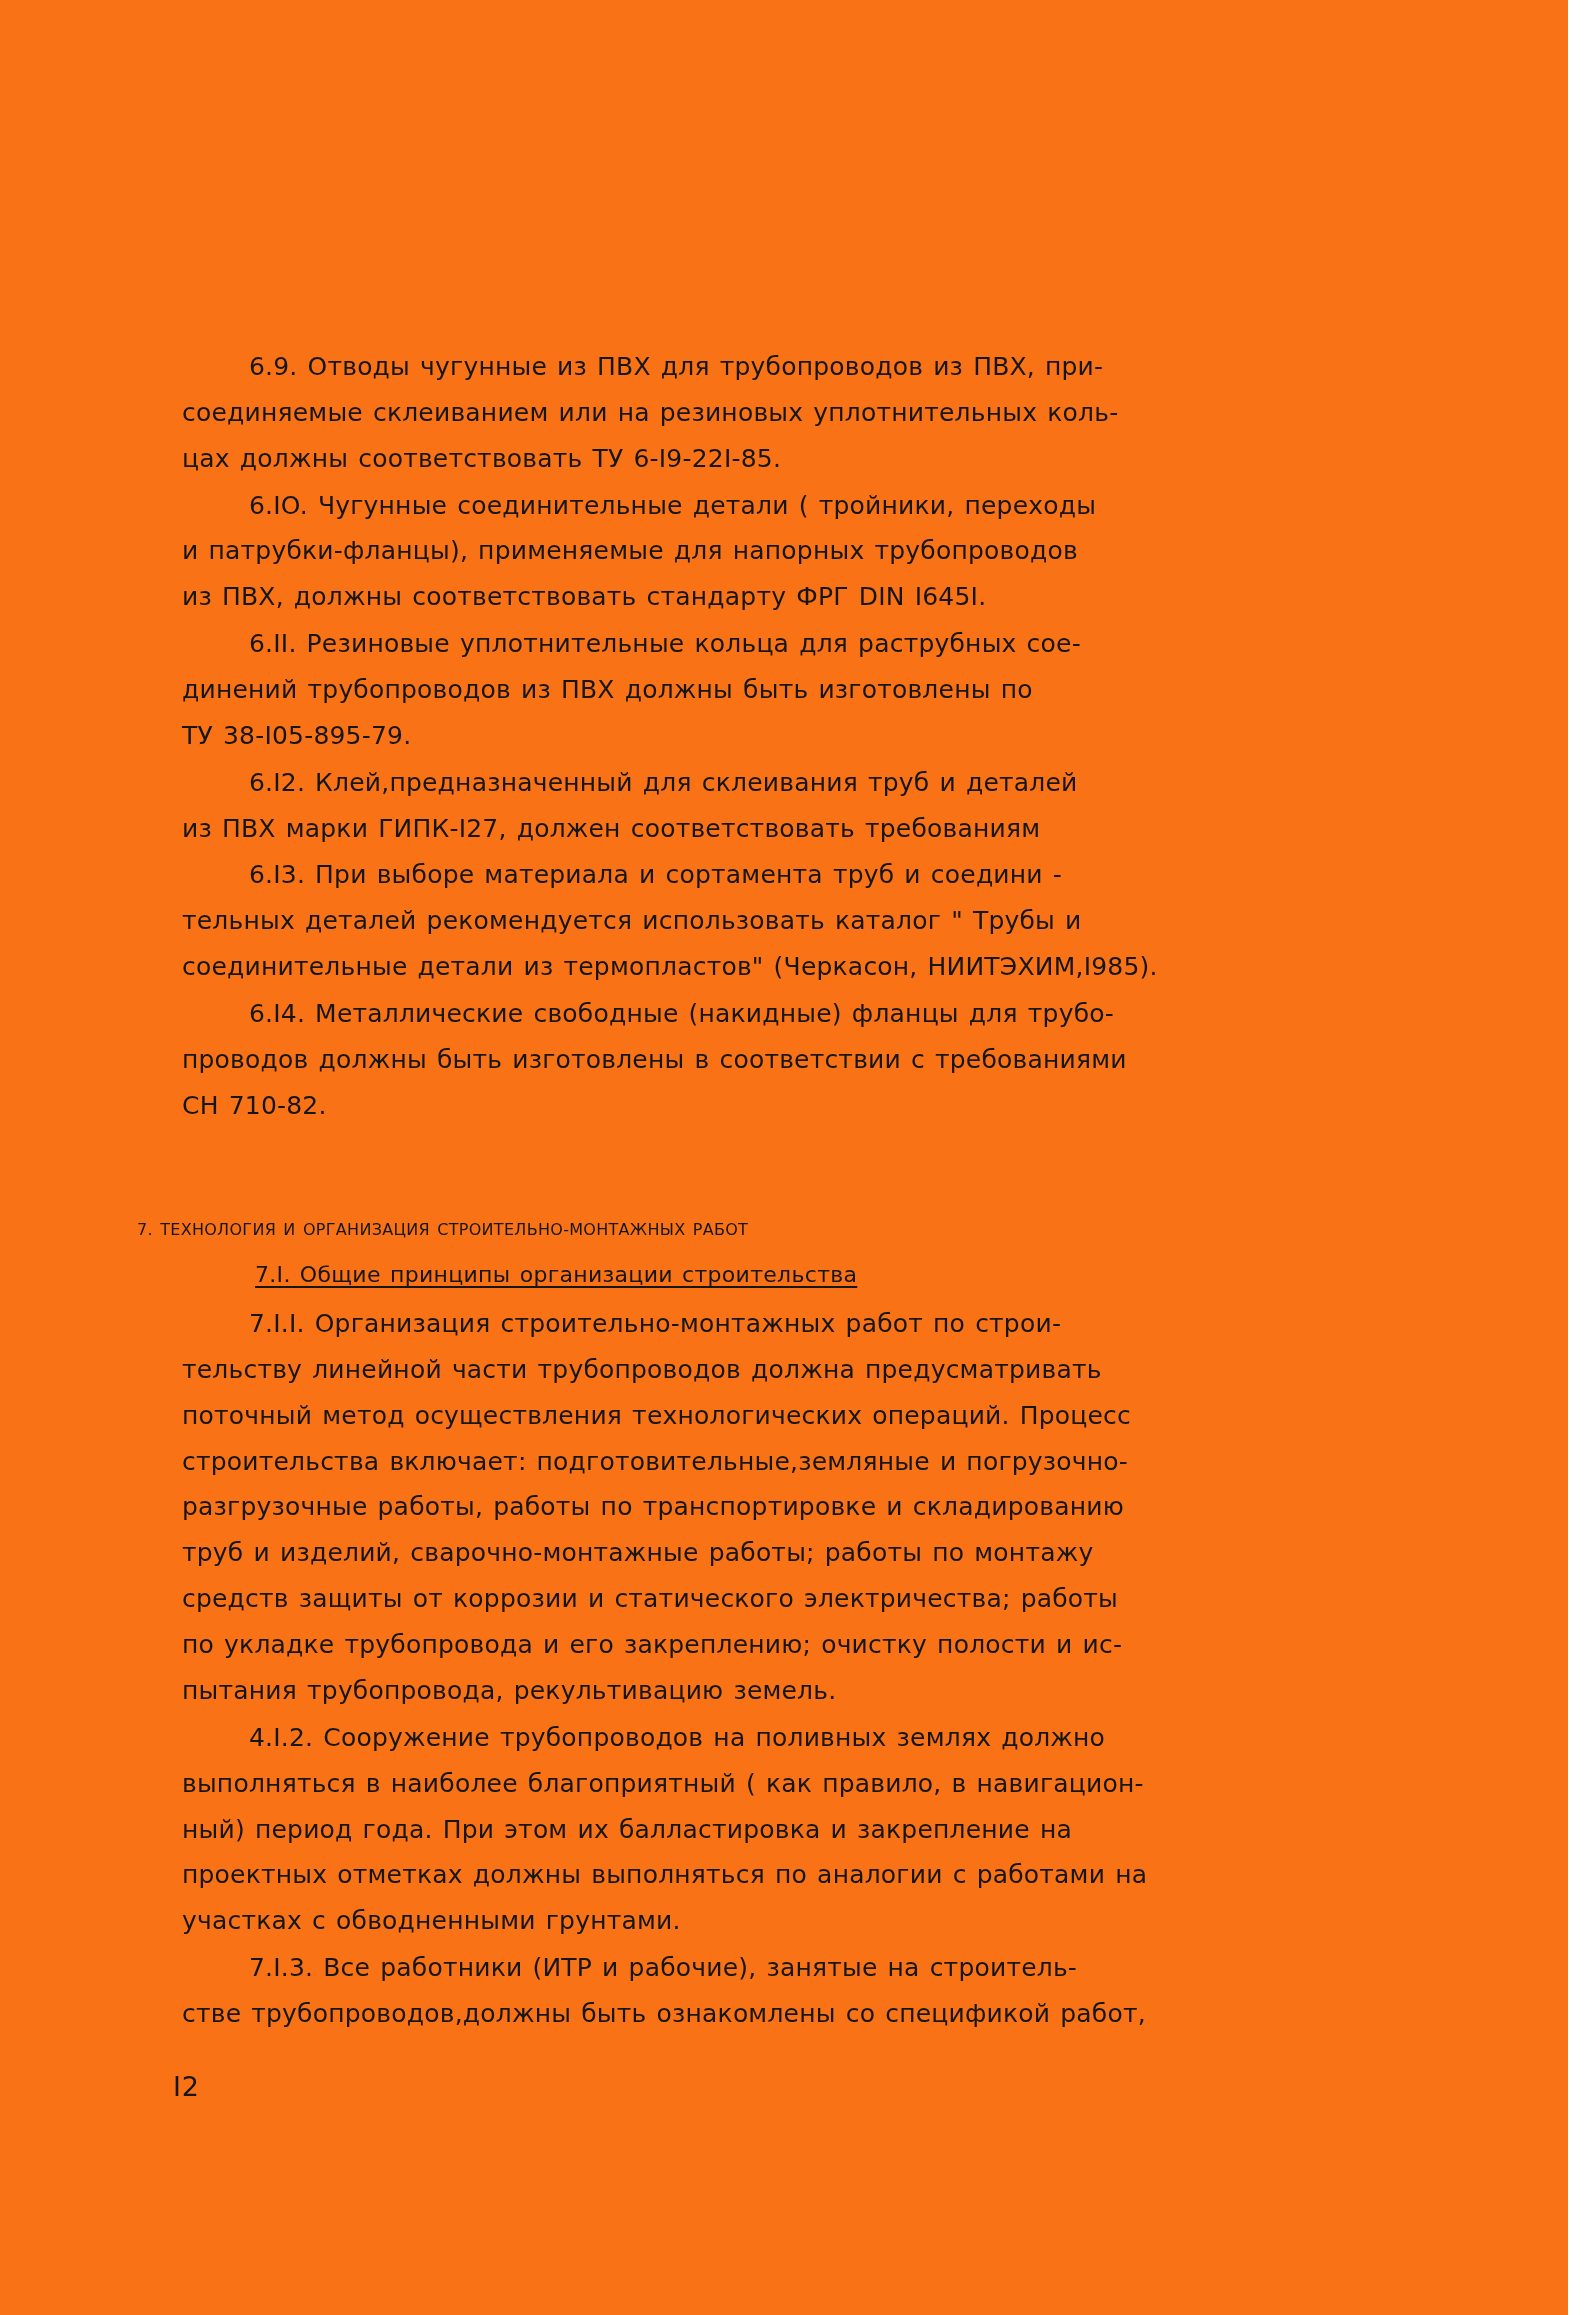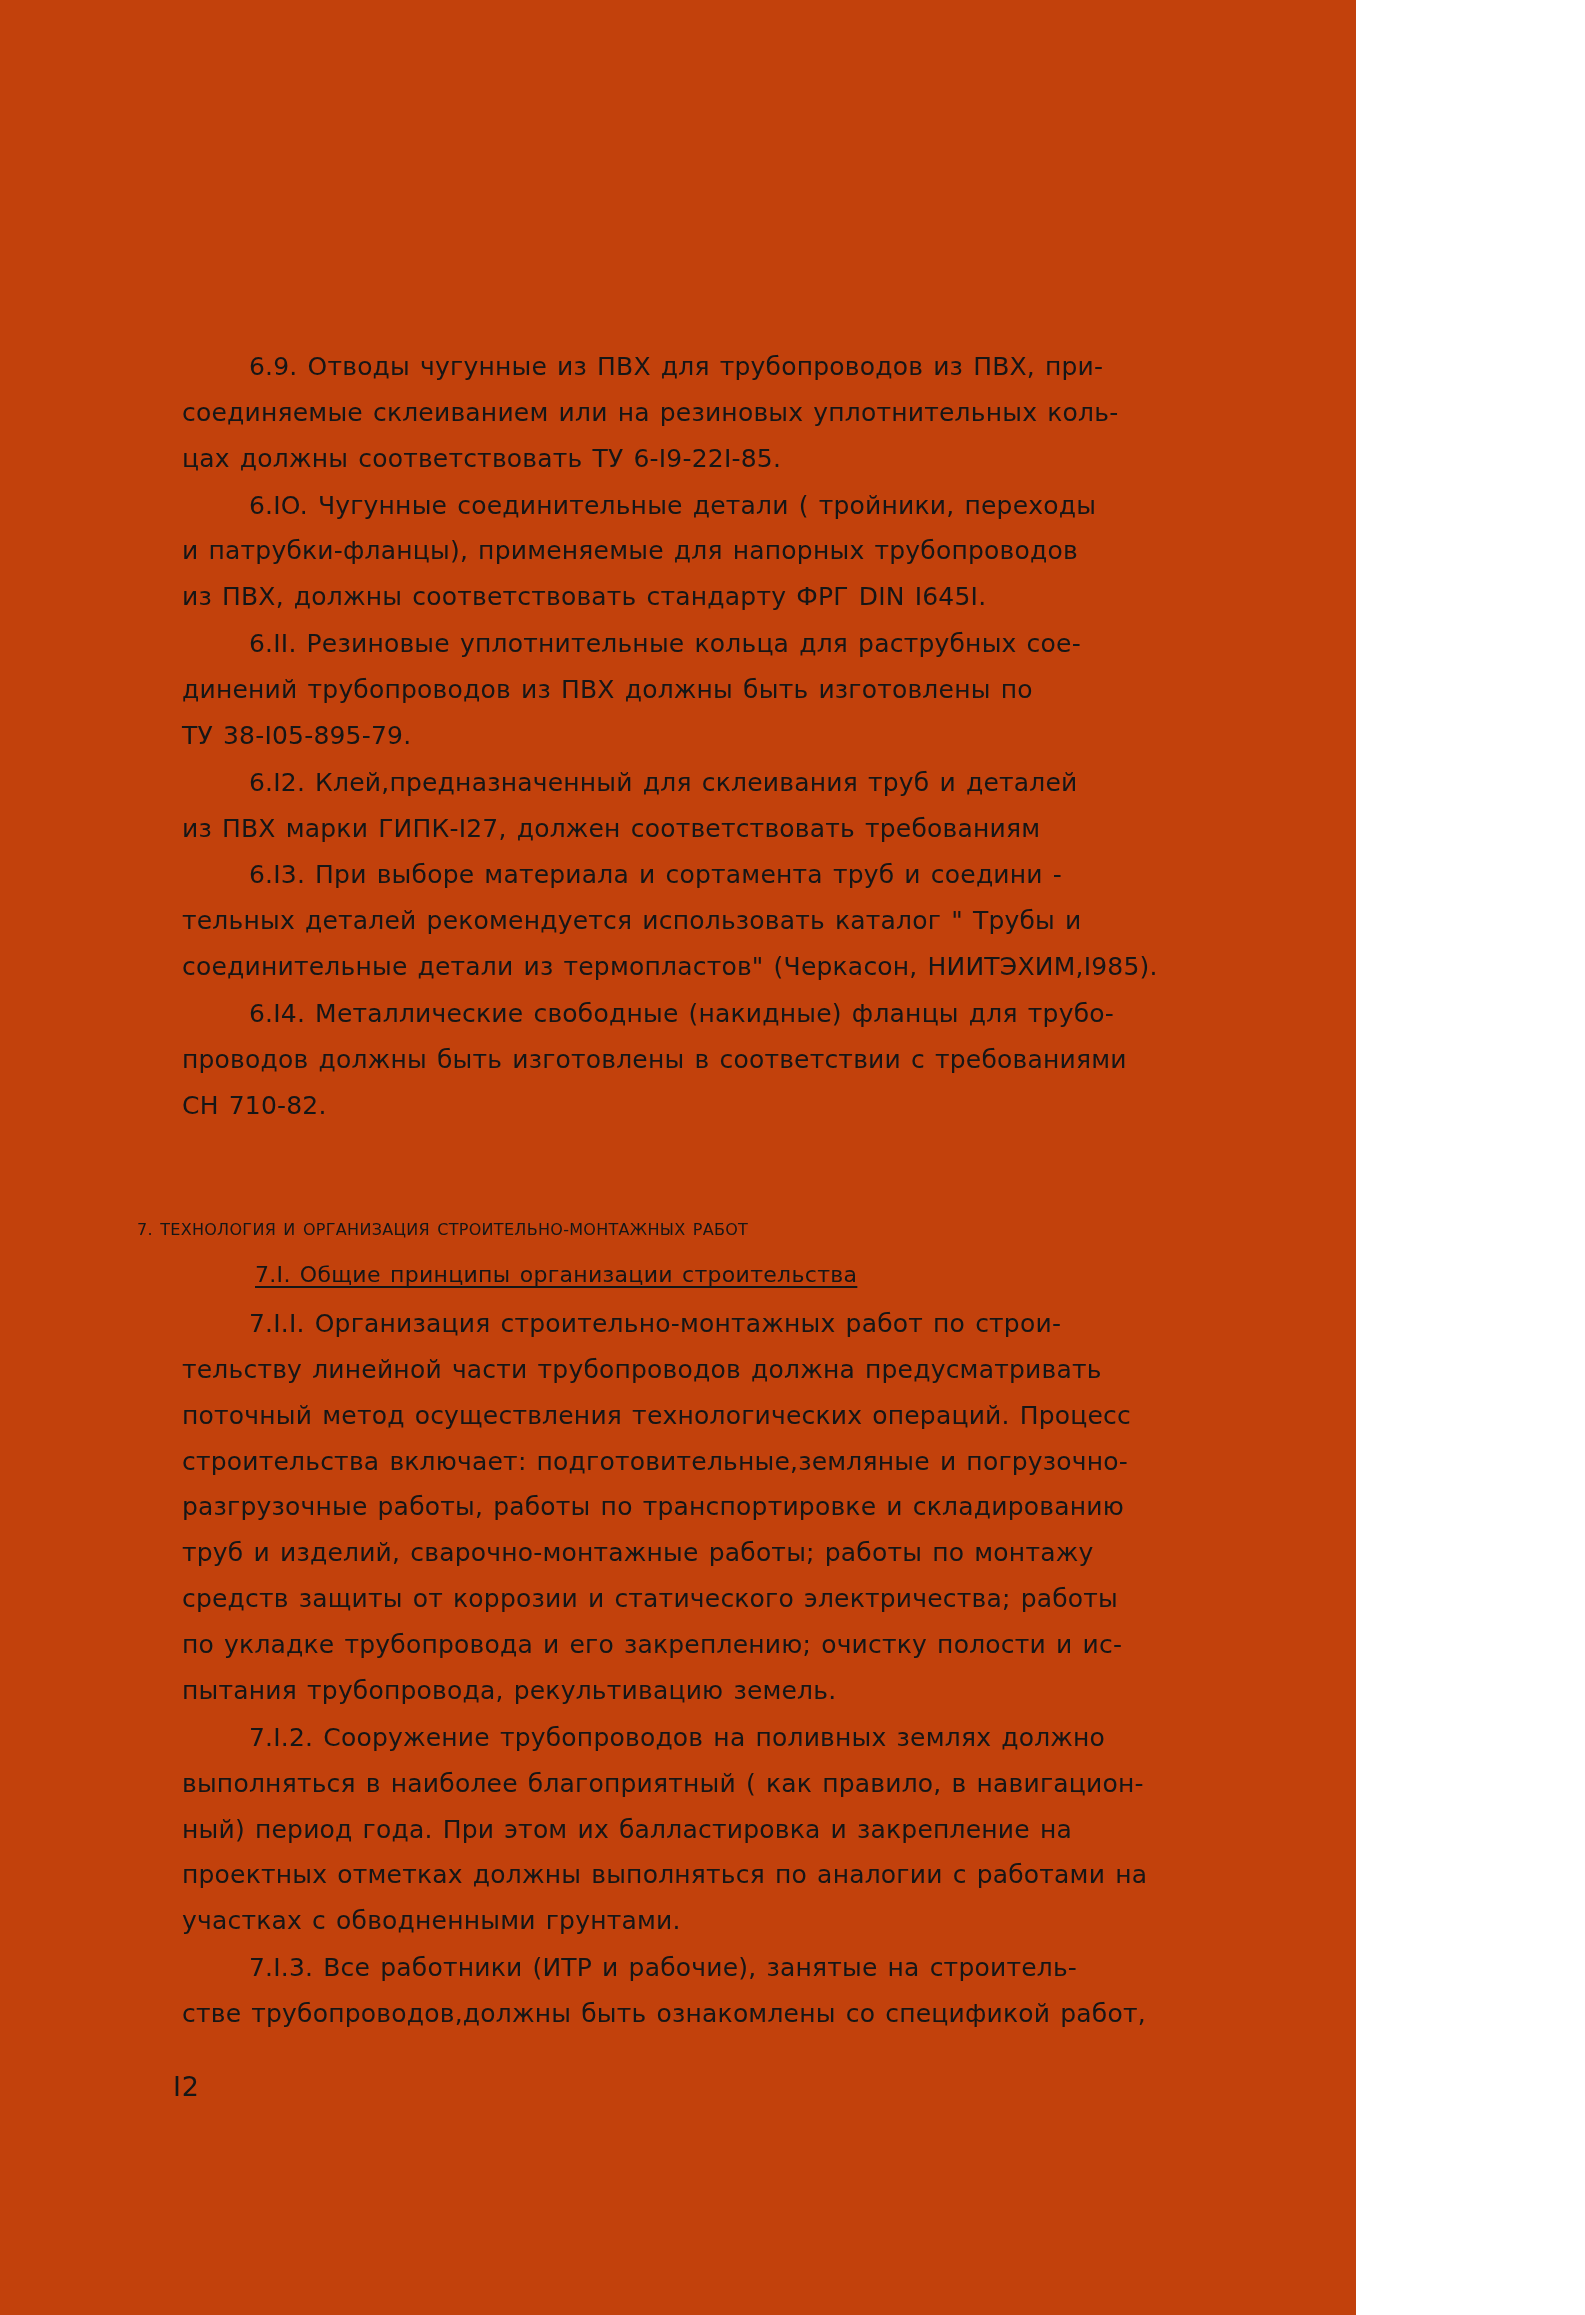--- a/index.html
+++ b/index.html
@@ -10,23 +10,23 @@
   body {
     width: 1586px;
     height: 2316px;
     position: relative;
     font-family: "Liberation Serif", serif;
     color: #1b1b1b;
   }
   .page {
     position: absolute;
     left: 0; top: 0;
-    width: 1356px;
+    width: 1568px;
     height: 2316px;
-    background: #c2410c;
+    background: #f97316;
     overflow: hidden;
   }
   .content {
     position: absolute;
     left: 182px;
     top: 345px;
     width: 1212px;
   }
   .para {
     font-family: "DejaVu Sans", sans-serif;
@@ -138,21 +138,21 @@
       <p class="para"><span>поточный метод осуществления технологических операций. Процесс</span></p>
       <p class="para"><span>строительства включает: подготовительные,земляные и погрузочно-</span></p>
       <p class="para"><span>разгрузочные работы, работы по транспортировке и складированию</span></p>
       <p class="para"><span>труб и изделий, сварочно-монтажные работы; работы по монтажу</span></p>
       <p class="para"><span>средств защиты от коррозии и статического электричества; работы</span></p>
       <p class="para"><span>по укладке трубопровода и его закреплению; очистку полости и ис-</span></p>
       <p class="para"><span>пытания трубопровода, рекультивацию земель.</span></p>
     </div>
 
     <div class="block">
-      <p class="para"><span class="ind"></span><span>7.I.2. Сооружение трубопроводов на поливных  землях должно</span></p>
+      <p class="para"><span class="ind"></span><span>4.I.2. Сооружение трубопроводов на поливных  землях должно</span></p>
       <p class="para"><span>выполняться в наиболее благоприятный ( как правило, в навигацион-</span></p>
       <p class="para"><span>ный) период года. При этом  их балластировка и закрепление на</span></p>
       <p class="para"><span>проектных отметках должны выполняться по аналогии с работами на</span></p>
       <p class="para"><span>участках с обводненными грунтами.</span></p>
     </div>
 
     <div class="block">
       <p class="para"><span class="ind"></span><span>7.I.3. Все работники (ИТР и рабочие), занятые на строитель-</span></p>
       <p class="para"><span>стве трубопроводов,должны быть ознакомлены со спецификой работ,</span></p>
     </div>

